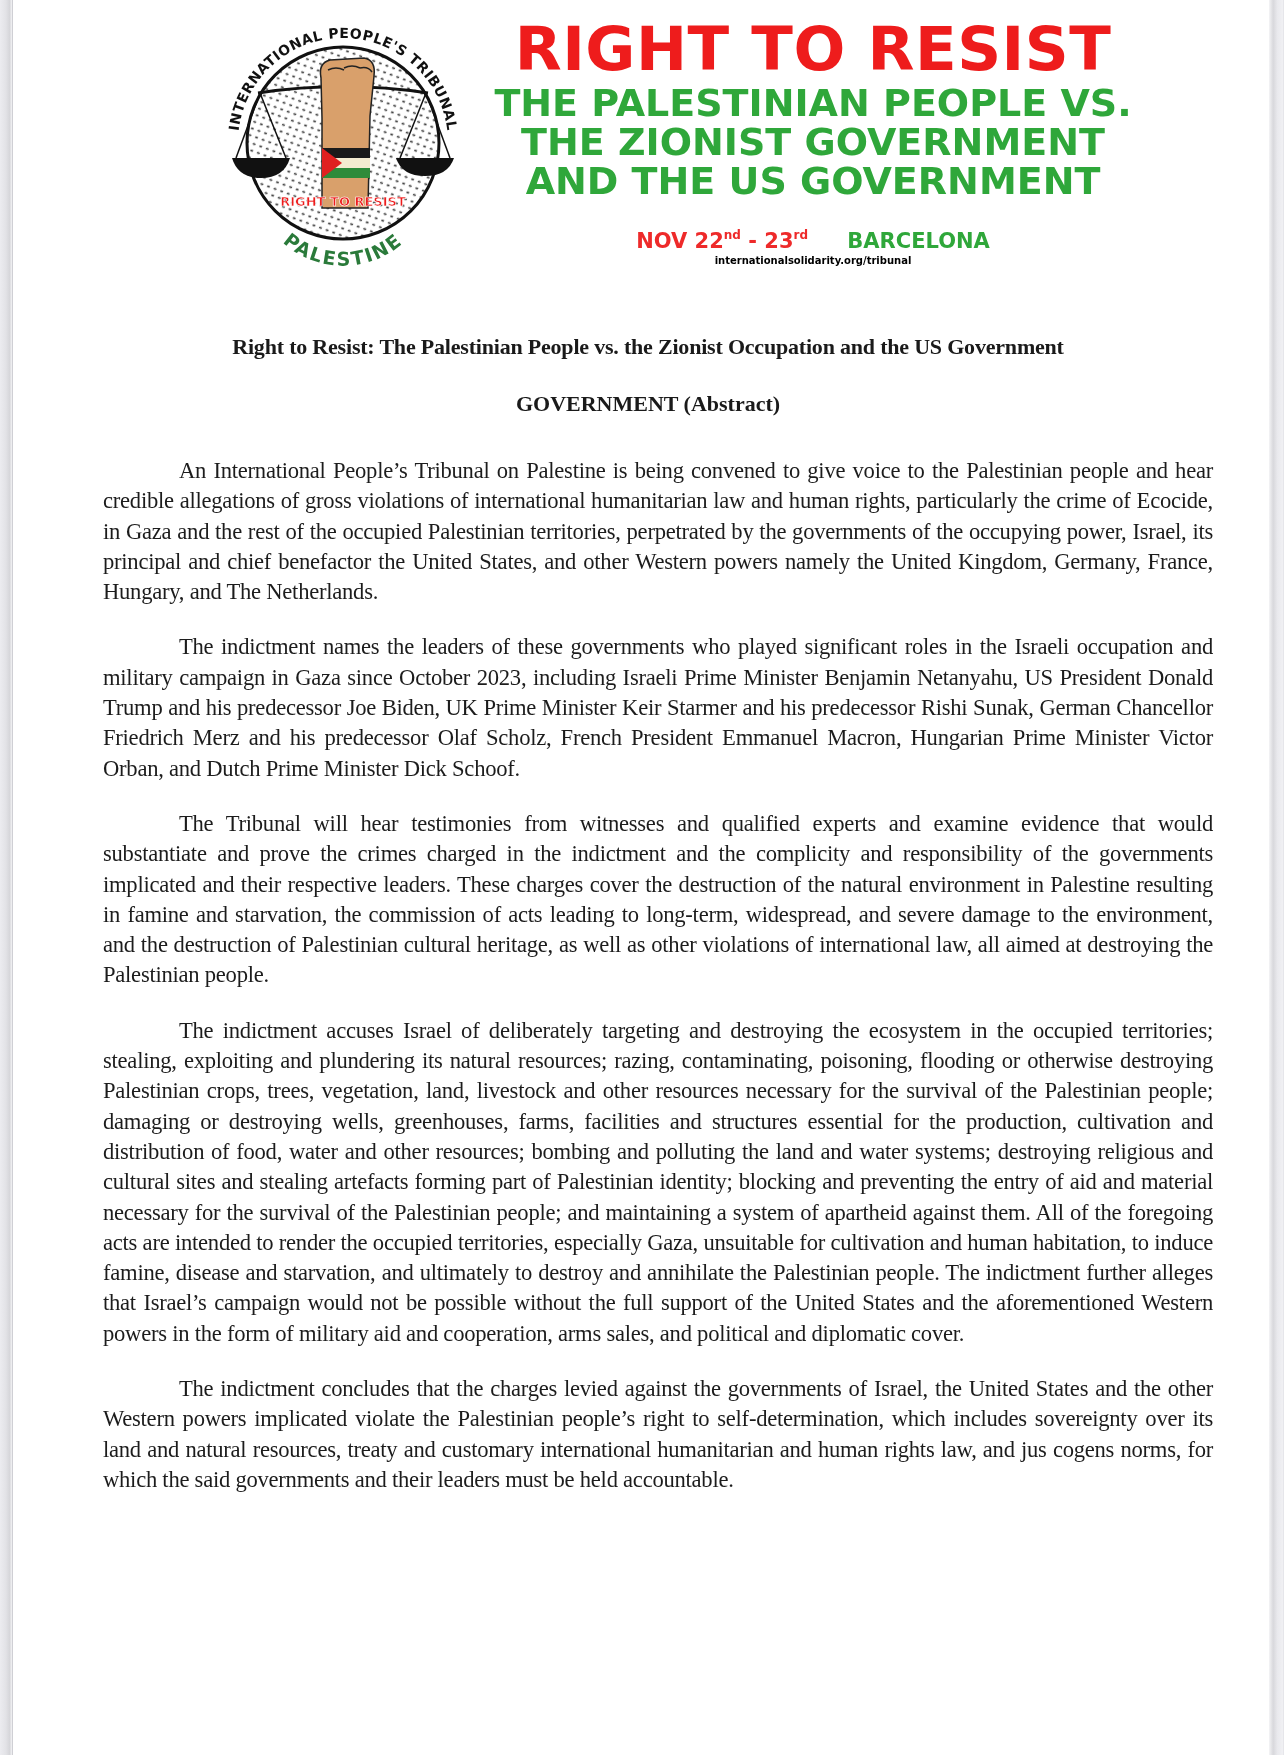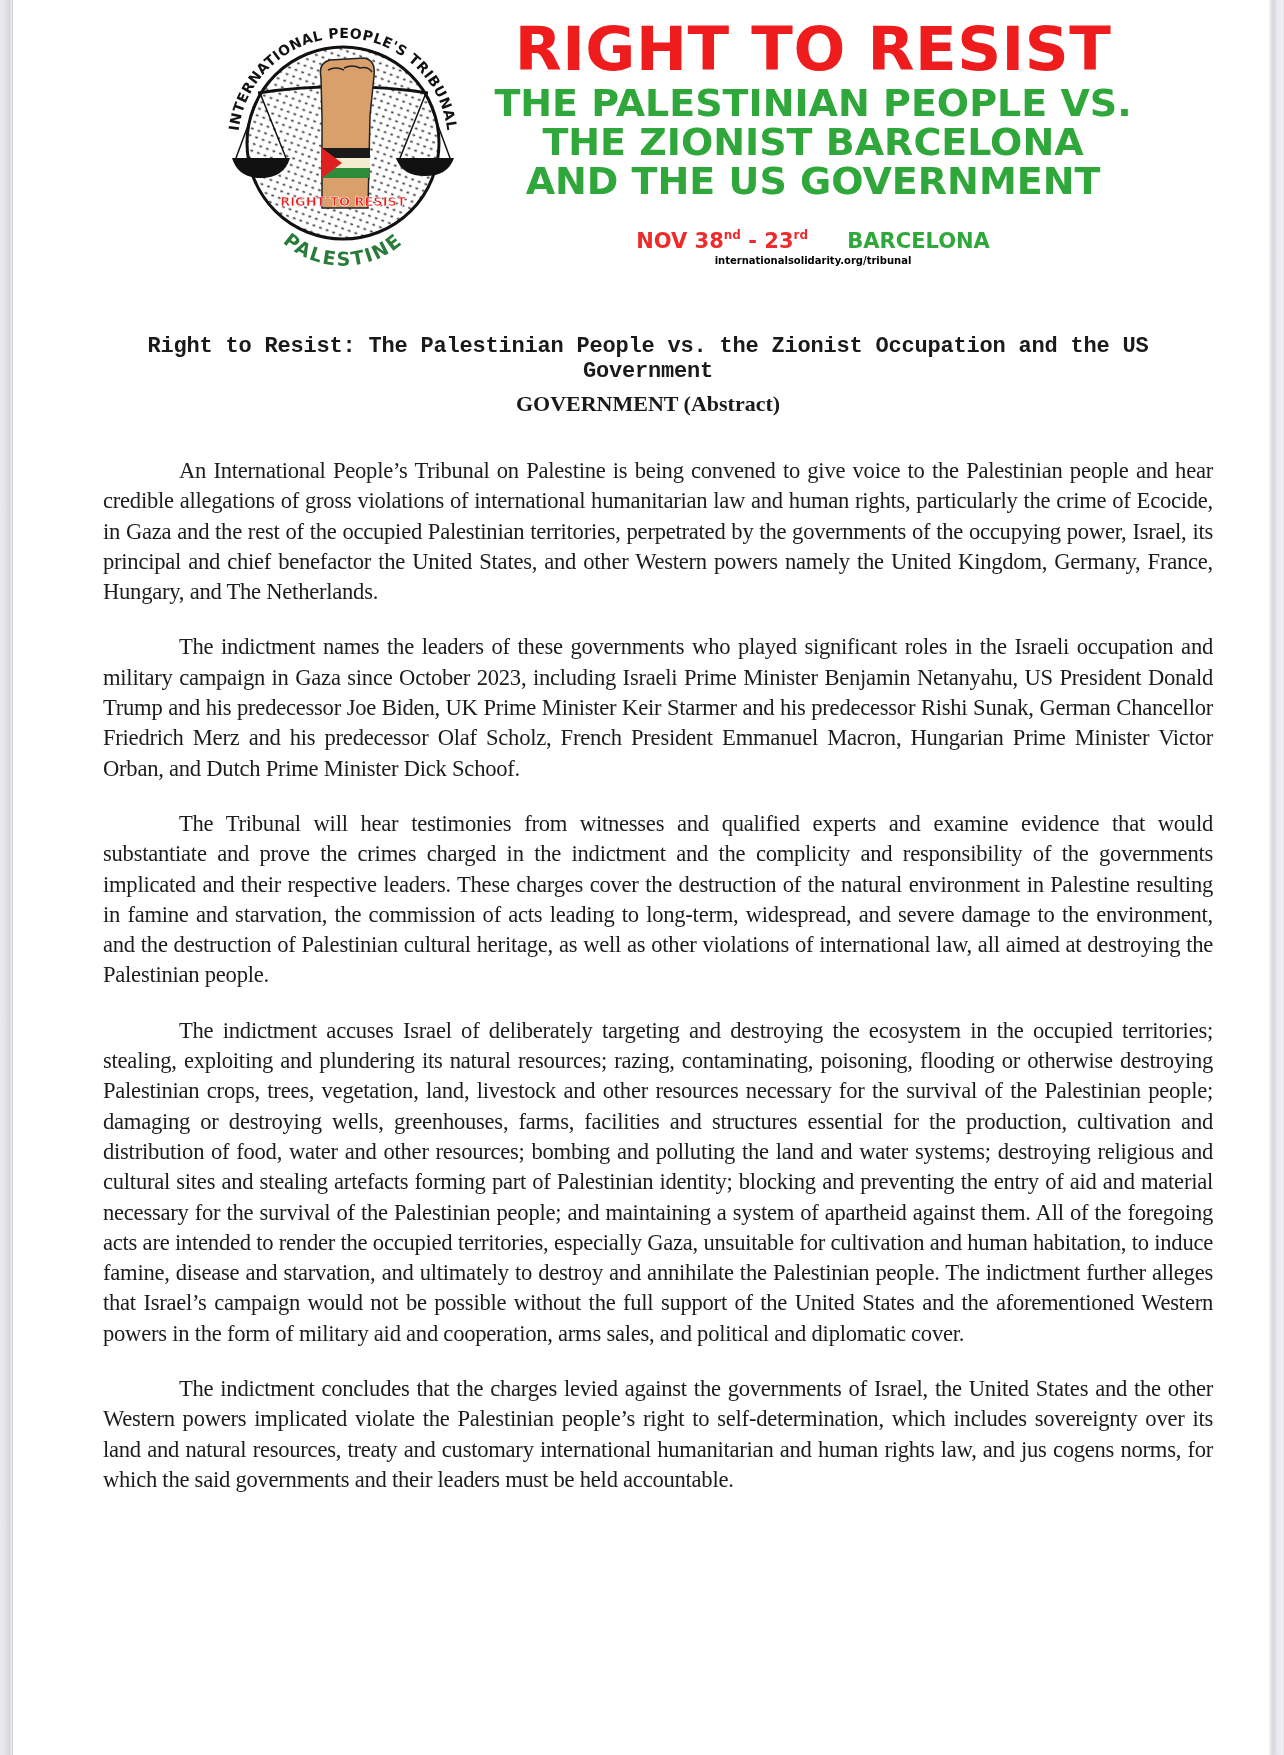--- a/index.html
+++ b/index.html
@@ -44,21 +44,21 @@
   .banner-date .red { color: #ee2a2a; }
   .banner-date .green { color: #2fa73a; margin-left: 32px; }
   .banner-date sup { font-size: 12px; vertical-align: 9px; }
   .banner-url {
     margin-top: 1px; font-weight: bold; font-size: 10px; color: #000000;
   }
 
   
   .doc-title {
     position: absolute; left: 90px; width: 1090px; top: 334px; text-align: center;
-    font-weight: bold; font-size: 22px; color: #1a1a1a; letter-spacing: -0.2px; font-family: Liberation Mono, monospace;
+    font-weight: bold; font-size: 22px; color: #1a1a1a; letter-spacing: -0.2px;
   }
   .doc-subtitle {
     position: absolute; left: 90px; width: 1090px; top: 391px; text-align: center;
     font-weight: bold; font-size: 22px; color: #1a1a1a;
   }
   .paras {
     position: absolute; left: 90px; top: 448px; width: 1110px;
     font-size: 22.6px; line-height: 30.3px; color: #1c1c1c;
     text-align: justify; letter-spacing: -0.25px;
   }
@@ -108,25 +108,25 @@
       <text font-family="DejaVu Sans, sans-serif" font-size="19" font-weight="bold" fill="#2a7a3a" letter-spacing="2">
         <textPath href="#arcBottom" startOffset="50%" text-anchor="middle">PALESTINE</textPath>
       </text>
     </svg>
   </div>
 
   <div class="banner">
     <div class="banner-title">RIGHT TO RESIST</div>
     <div class="banner-sub">
       <div>THE PALESTINIAN PEOPLE VS.</div>
-      <div>THE ZIONIST BARCELONA</div>
+      <div>THE ZIONIST GOVERNMENT</div>
       <div>AND THE US GOVERNMENT</div>
     </div>
     <div class="banner-date">
-      <span class="red"><span>NOV 38</span><sup>nd</sup><span> - 23</span><sup>rd</sup></span>
+      <span class="red"><span>NOV 22</span><sup>nd</sup><span> - 23</span><sup>rd</sup></span>
       <span class="green">BARCELONA</span>
     </div>
     <div class="banner-url">internationalsolidarity.org/tribunal</div>
   </div>
 
   <div class="doc-title">Right to Resist: The Palestinian People vs. the Zionist Occupation and the US Government</div>
   <div class="doc-subtitle">GOVERNMENT (Abstract)</div>
 
   <div class="paras">
     <p>An International People’s Tribunal on Palestine is being convened to give voice to the Palestinian people and hear credible allegations of gross violations of international humanitarian law and human rights, particularly the crime of Ecocide, in Gaza and the rest of the occupied Palestinian territories, perpetrated by the governments of the occupying power, Israel, its principal and chief benefactor the United States, and other Western powers namely the United Kingdom, Germany, France, Hungary, and The Netherlands.</p>

